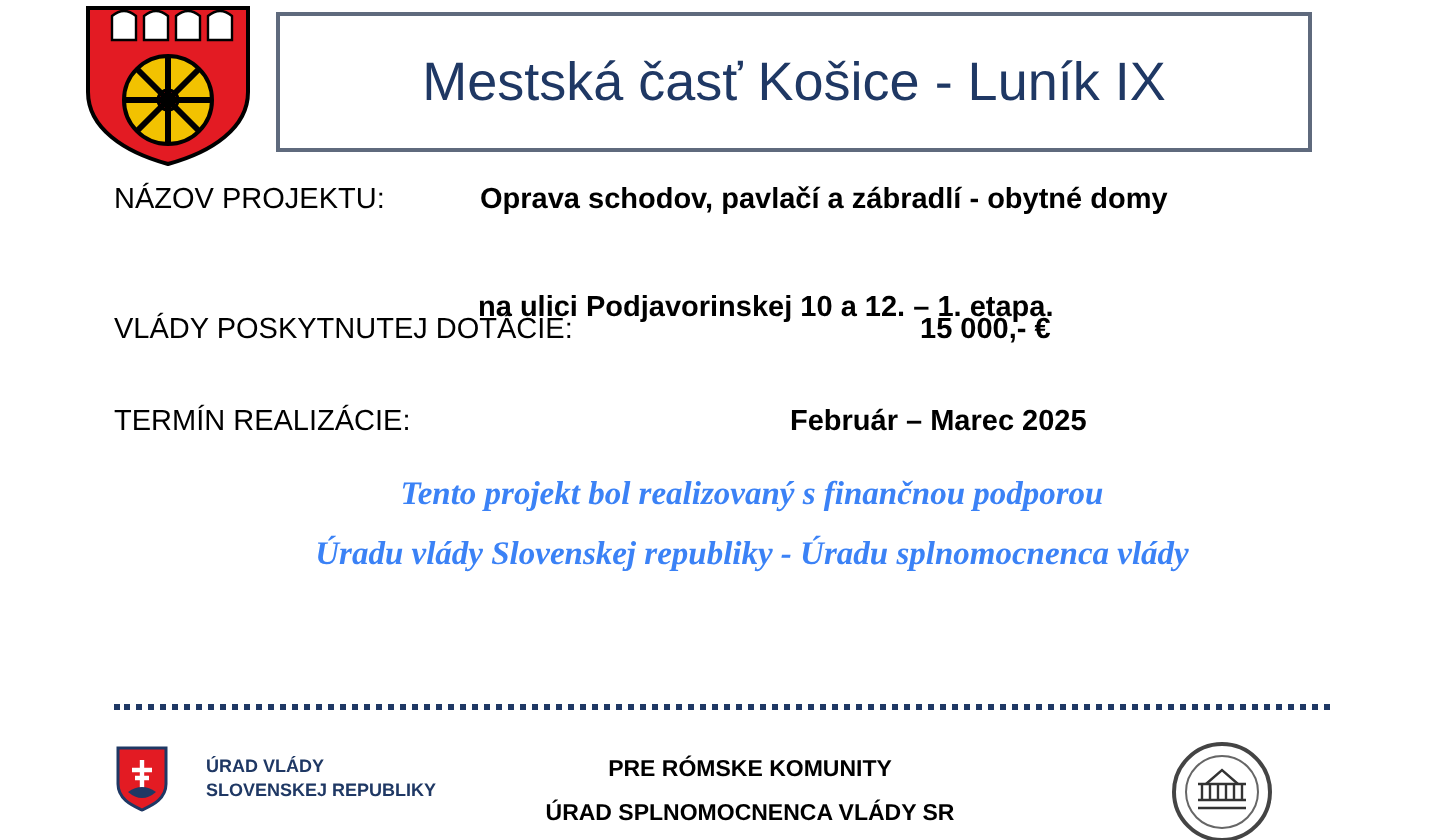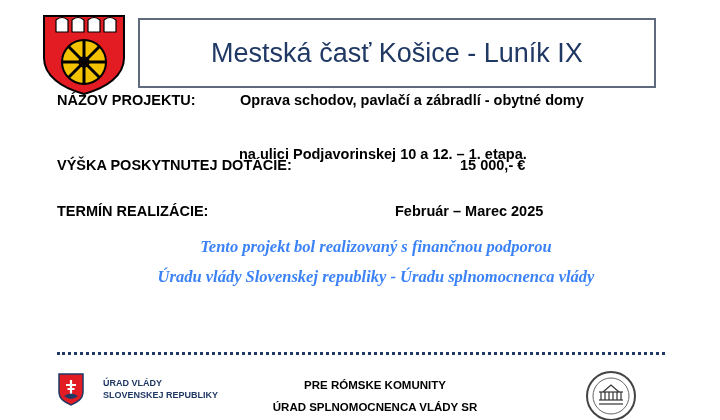--- a/index.html
+++ b/index.html
@@ -13,21 +13,21 @@
     font-family: "Liberation Sans", sans-serif;
     color: #000000;
     overflow: hidden;
     position: relative;
   }
 
   
   .header {
     position: absolute;
     left: 0;
-    top: 16px;
+    top: 4px;
     width: 616px;
     height: 80px;
   }
   .crest {
     position: absolute;
     left: 40px;
     top: -2px;
     width: 88px;
     height: 82px;
   }
@@ -52,21 +52,21 @@
     white-space: nowrap;
   }
 
   
   .field {
     position: absolute;
     font-size: 14.5px;
     font-family: "Liberation Sans", sans-serif;
   }
   .label {
-    font-weight: bold;
+    font-weight: normal;
     white-space: nowrap;
   }
   .value {
     font-weight: bold;
     white-space: nowrap;
   }
 
   #row-nazov-label { left: 57px; top: 92px; }
   #row-nazov-v1 { left: 240px; top: 92px; }
   #row-nazov-v2 { left: 239px; top: 118px; margin-top: 28px; }
@@ -176,21 +176,21 @@
 
   <div class="title-box">
     <span class="title-text">Mestská časť Košice - Luník IX</span>
   </div>
 </div>
 
 <div class="field label" id="row-nazov-label">NÁZOV PROJEKTU:</div>
 <div class="field value" id="row-nazov-v1">Oprava schodov, pavlačí a zábradlí - obytné domy</div>
 <div class="field value" id="row-nazov-v2">na ulici Podjavorinskej 10 a 12. – 1. etapa.</div>
 
-<div class="field label" id="row-dotacia-label">VÝŠKA POSKYTNUTEJ DOTÁCIE:</div>
+<div class="field label" id="row-dotacia-label">VLÁDY POSKYTNUTEJ DOTÁCIE:</div>
 <div class="field value" id="row-dotacia-value">15 000,- €</div>
 
 <div class="field label" id="row-termin-label">TERMÍN REALIZÁCIE:</div>
 <div class="field value" id="row-termin-value">Február – Marec 2025</div>
 
 <div class="statement">
   <div>Tento projekt bol realizovaný s finančnou podporou</div>
   <div>Úradu vlády Slovenskej republiky - Úradu splnomocnenca vlády</div>
 </div>
 

